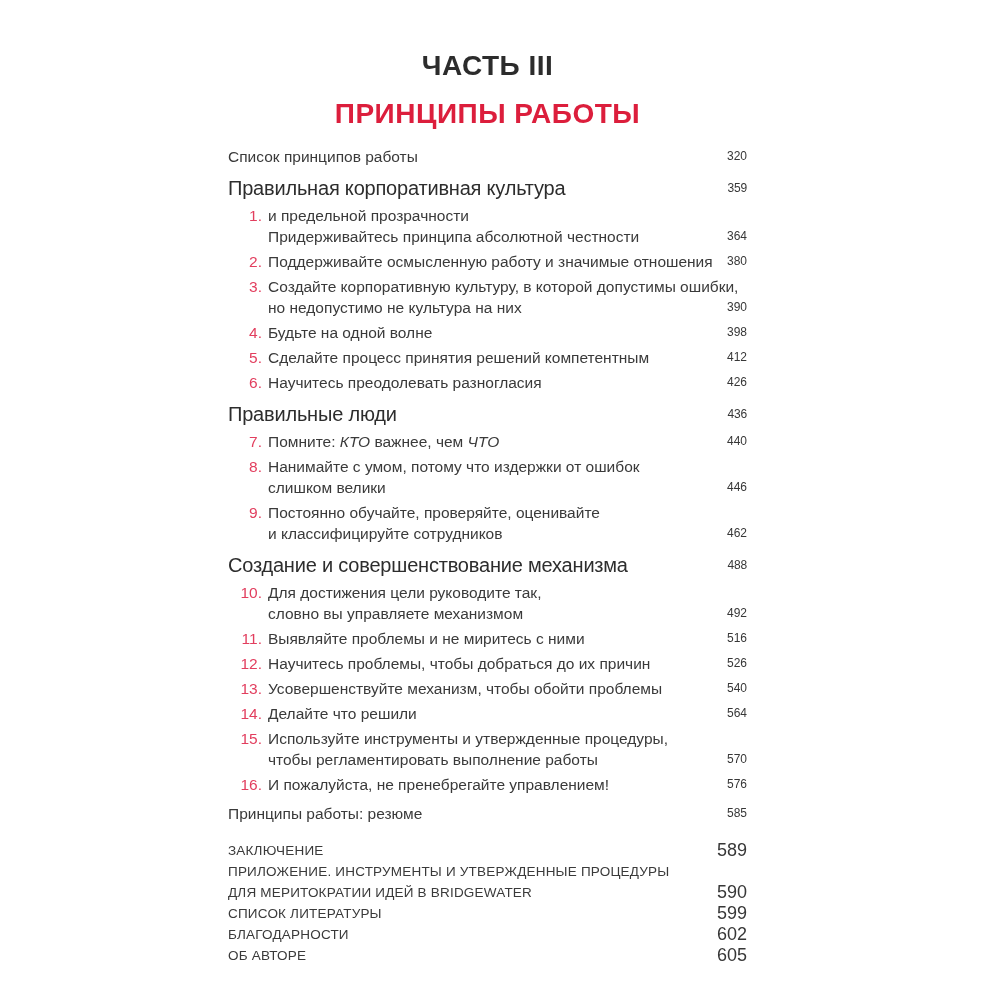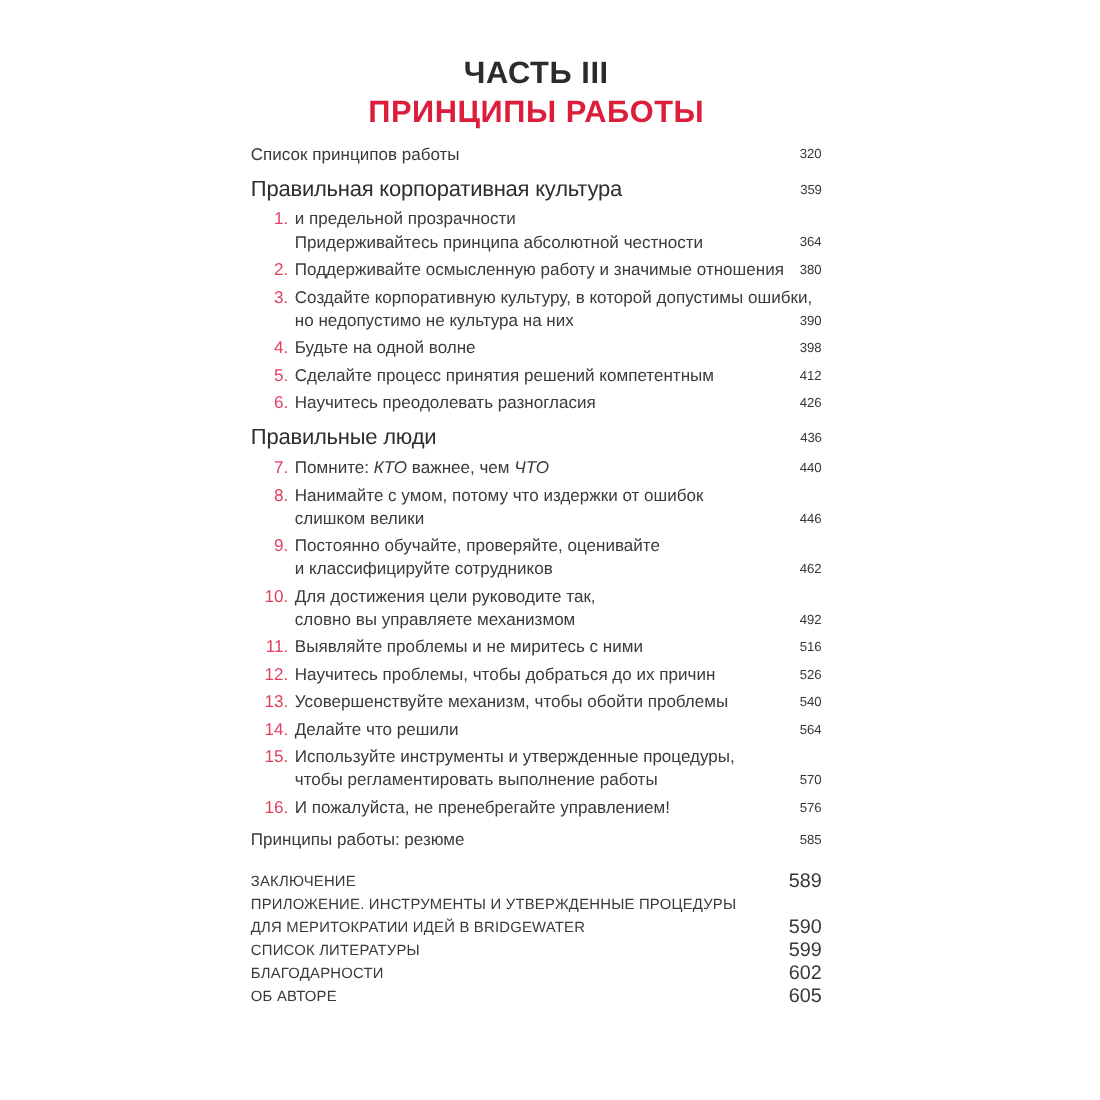--- a/index.html
+++ b/index.html
@@ -12,21 +12,21 @@
   .page{position:relative;width:1000px;height:1000px;background:#fff;}
   .content{position:absolute;left:228px;top:0;width:519px;}
 
   .titles{padding-top:50px;text-align:center;}
   .part-label{
     font-size:28px;line-height:32px;font-weight:600;letter-spacing:.5px;
     color:#2c2c2c;margin:0;
   }
   .part-title{
     font-size:28px;line-height:32px;font-weight:600;letter-spacing:.5px;
-    color:var(--title-red,#dc1e3c);margin:4px;
+    color:var(--title-red,#dc1e3c);margin:16px;
   }
 
   .row{display:flex;align-items:flex-end;font-size:15.5px;line-height:21px;}
   .intro-row{margin-top:12px;}
   .summary-row{margin-top:8px;}
 
   .sec-row{
     display:flex;align-items:flex-end;margin-top:8px;
     font-size:20px;line-height:26px;letter-spacing:-0.2px;color:#2d2d2d;
   }
@@ -138,20 +138,24 @@
           <span class="pgnum">446</span>
         </div>
         <div class="item-row">
           <span class="num">9.</span>
           <span class="itext">
             <span class="line">Постоянно обучайте, проверяйте, оценивайте</span>
             <span class="line">и классифицируйте сотрудников</span>
           </span>
           <span class="pgnum">462</span>
         </div>
+        <div class="sec-row">
+          <span class="line">Создание и совершенствование механизма</span>
+          <span class="pgnum">488</span>
+        </div>
         <div class="item-row">
           <span class="num">10.</span>
           <span class="itext">
             <span class="line">Для достижения цели руководите так,</span>
             <span class="line">словно вы управляете механизмом</span>
           </span>
           <span class="pgnum">492</span>
         </div>
         <div class="item-row">
           <span class="num">11.</span>

